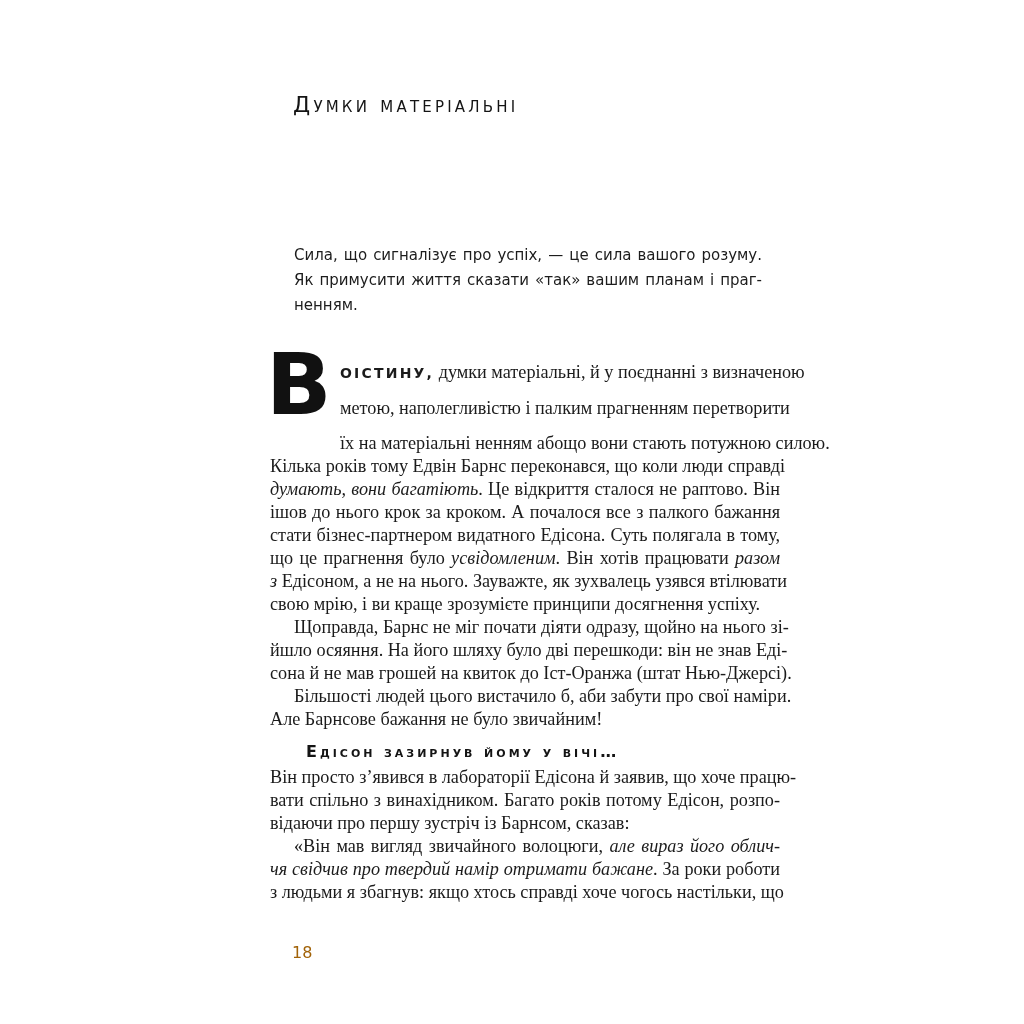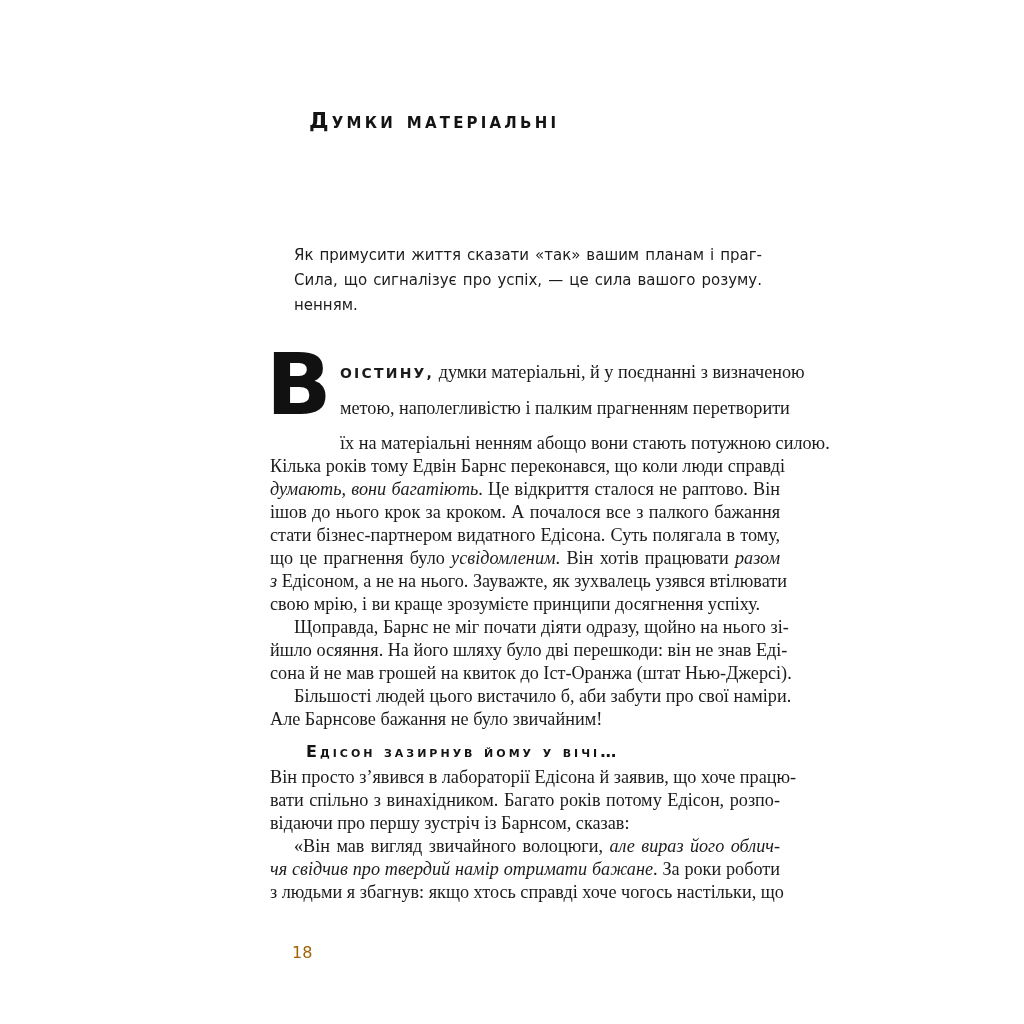--- a/index.html
+++ b/index.html
@@ -18,27 +18,27 @@
       position: absolute;
       left: 0; top: 0;
       width: 1024px; height: 1024px;
       background: #ffffff;
     }
     .chapter-title {
       position: absolute;
       left: 293px;
       top: 92px;
       font-family: "DejaVu Sans", sans-serif;
-      font-weight: bold;
+      font-weight: normal;
       font-size: 22px;
       letter-spacing: 3.2px;
       font-variant: small-caps;
       color: #141414;
       white-space: nowrap;
-      margin: 16px;
+      margin: 0;
     }
     .epigraph {
       position: absolute;
       left: 294px;
       top: 243px;
       width: 468px;
       font-family: "DejaVu Sans", sans-serif;
       font-size: 15px;
       line-height: 25px;
       color: #1c1c1c;
@@ -119,22 +119,22 @@
     }
   </style>
 </head>
 <body>
 
 <div class="page">
 
   <h1 class="chapter-title">Думки матеріальні</h1>
 
   <div class="epigraph">
+    <span class="line">Сила, що сигналізує про успіх, — це сила вашого розуму.</span>
     <span class="line">Як примусити життя сказати «так» вашим планам і праг-</span>
-    <span class="line">Сила, що сигналізує про успіх, — це сила вашого розуму.</span>
     <span class="line last">ненням.</span>
   </div>
 
   <div class="drop-cap">В</div>
 
   <div class="body-text" style="top:349px;">
     <span class="line dc"><span class="lead-in">оістину,</span><span> думки матеріальні, й у поєднанні з визначеною</span></span>
     <span class="line dc">метою, наполегливістю і палким прагненням перетворити</span>
     <span class="line dc">їх на матеріальні ненням абощо вони стають потужною силою.</span>
     <span class="line">Кілька років тому Едвін Барнс переконався, що коли люди справді</span>

